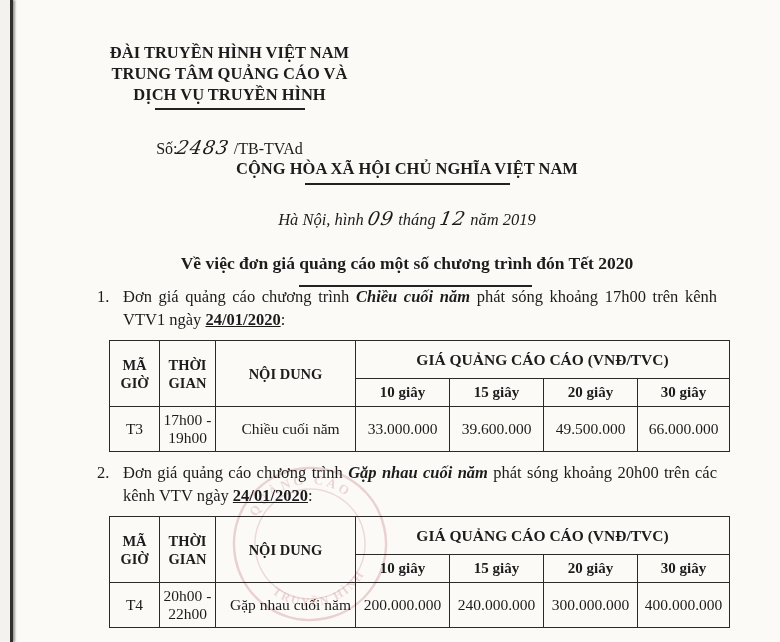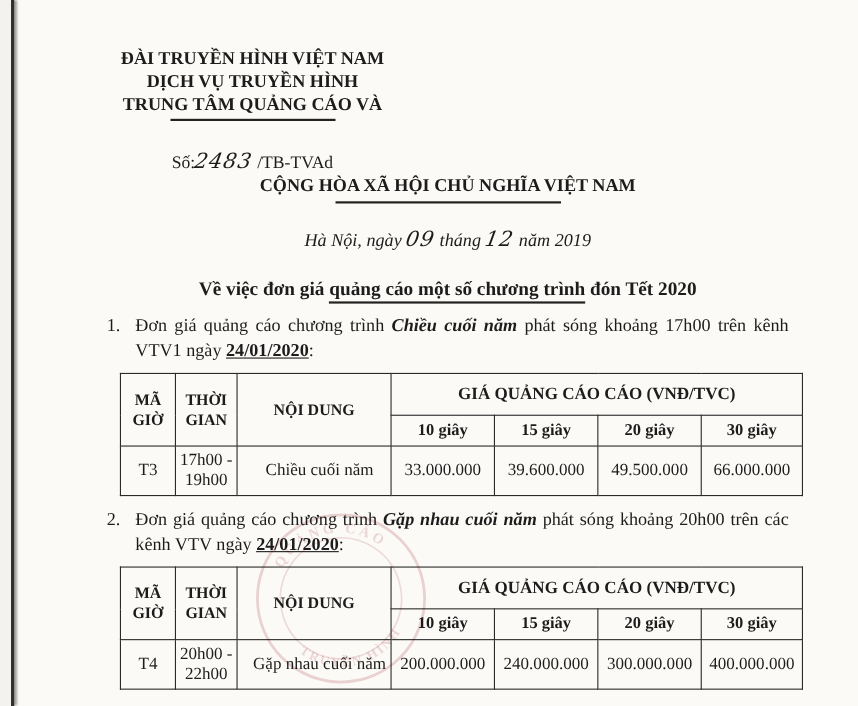--- a/index.html
+++ b/index.html
@@ -34,21 +34,21 @@
     font-size: 19px;
     letter-spacing: 1px;
     transform: skewX(-10deg);
   }
   .date-line { margin-top: 22px; font-style: italic; font-size: 16.5px; }
 
   
   .title { text-align: center; margin-top: 20px; }
   .title-1 { font-weight: bold; font-size: 17.5px; line-height: 24px; }
   .title-2 { font-weight: bold; font-size: 17.5px; line-height: 26px; }
-  .title-2 .u { border-bottom: 2.5px solid #222; padding-bottom: 2px; text-align: center; }
+  .title-2 .u { border-bottom: 2.5px solid #222; padding-bottom: 12px; text-align: center; }
 
   
   .intro { margin-top: 8px; font-size: 16.5px; line-height: 23px; text-align: justify; text-indent: 28px; }
   .item { display: flex; margin-top: 9px; font-size: 16.5px; line-height: 23px; }
   .item .num { width: 26px; flex: none; }
   .item .item-text { flex: 1; text-align: justify; }
   .prog { font-weight: bold; font-style: italic; }
   .date-b { font-weight: bold; text-decoration: underline; }
 
   
@@ -84,33 +84,33 @@
 </head>
 <body>
 
 <div class="scan-strip"></div>
 
 <div class="content">
 
   <div class="header">
     <div class="header-left">
       <div class="hdr-line">ĐÀI TRUYỀN HÌNH VIỆT NAM</div>
+      <div class="hdr-line">TRUNG TÂM QUẢNG CÁO VÀ</div>
       <div class="hdr-line">DỊCH VỤ TRUYỀN HÌNH</div>
-      <div class="hdr-line">TRUNG TÂM QUẢNG CÁO VÀ</div>
       <div class="rule-left"></div>
       <div class="doc-number">
         <span>Số:</span><span class="hand">2483</span>
         <span>/TB-TVAd</span>
       </div>
     </div>
     <div class="header-right">
       <div class="hdr-line">CỘNG HÒA XÃ HỘI CHỦ NGHĨA VIỆT NAM</div>
       <div class="rule-right"></div>
       <div class="date-line">
-        <span>Hà Nội, ngày </span><span class="hand">09</span><span> tháng </span><span class="hand">12</span><span> năm 2019</span>
+        <span>Hà Nội, hình </span><span class="hand">09</span><span> tháng </span><span class="hand">12</span><span> năm 2019</span>
       </div>
     </div>
   </div>
 
   <div class="title">
     <div class="title-2">
       <span>Về việc đơn giá </span><span class="u">quảng cáo một số chương trình</span><span> đón Tết 2020</span>
     </div>
   </div>
 

